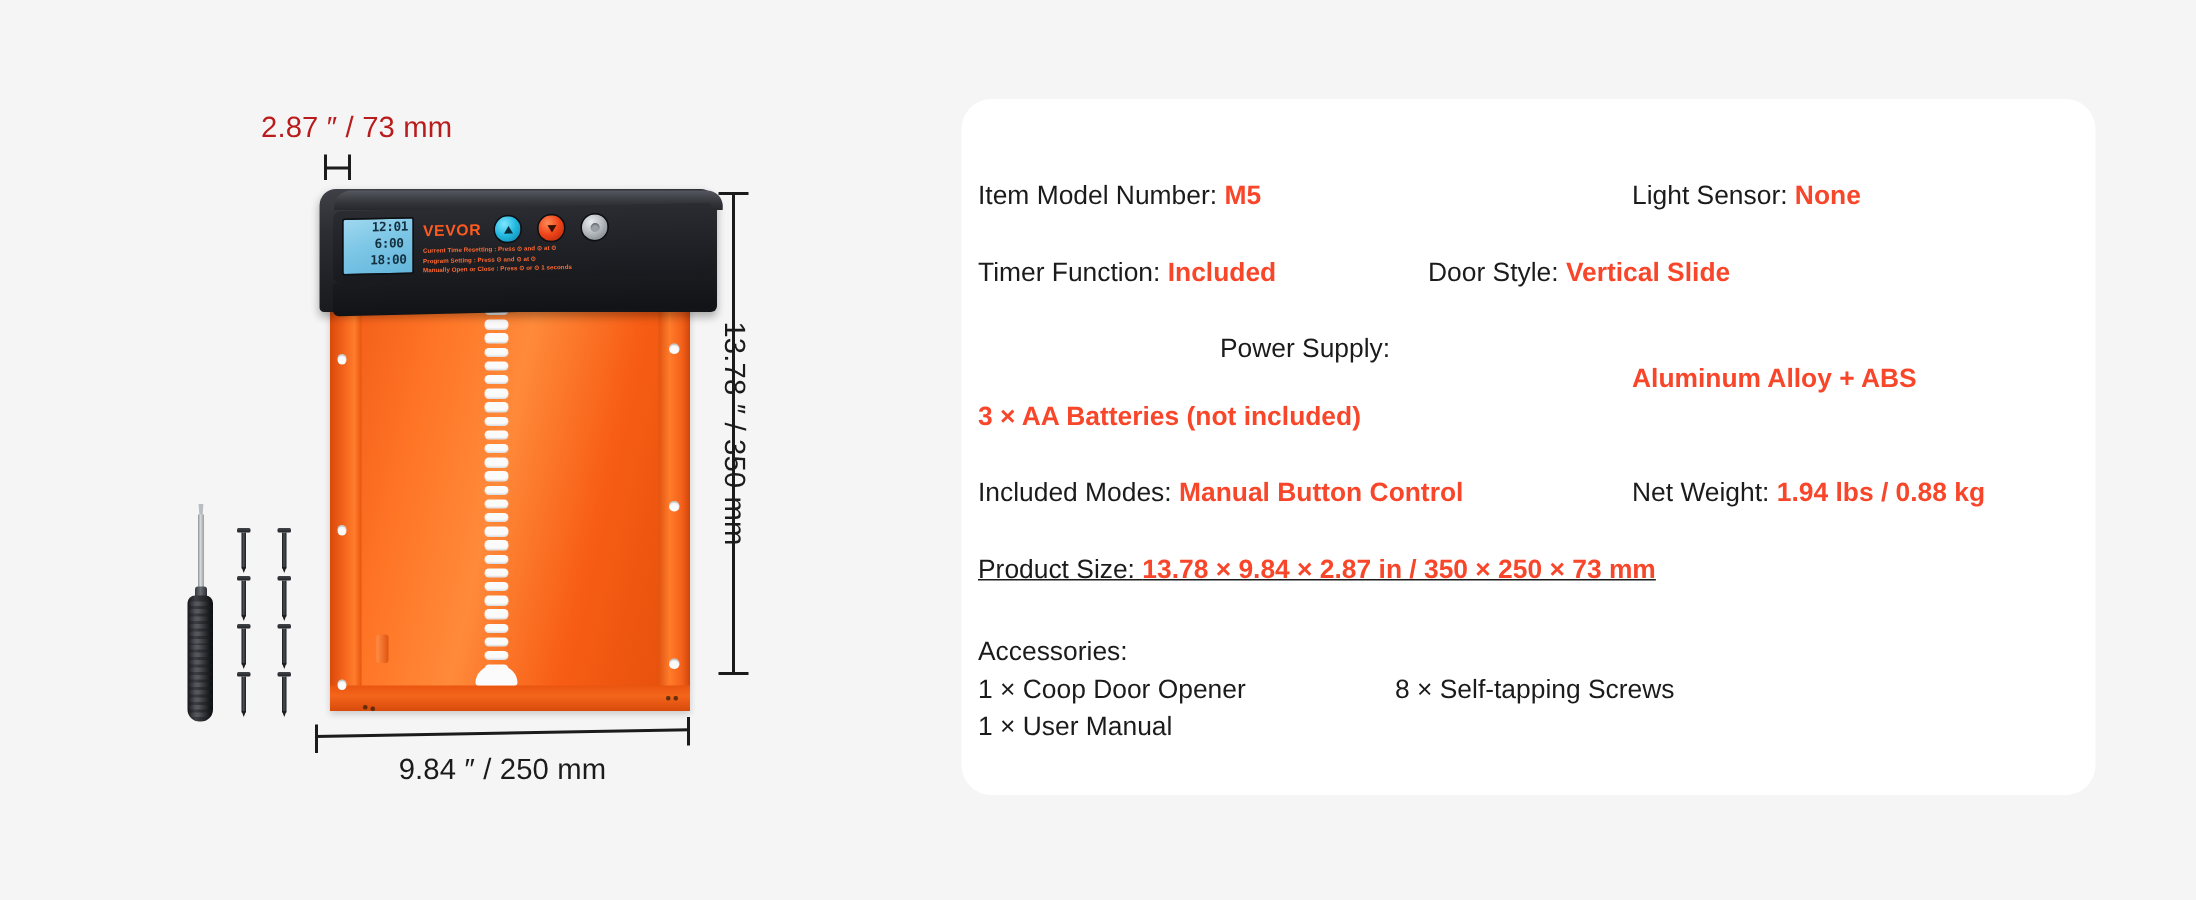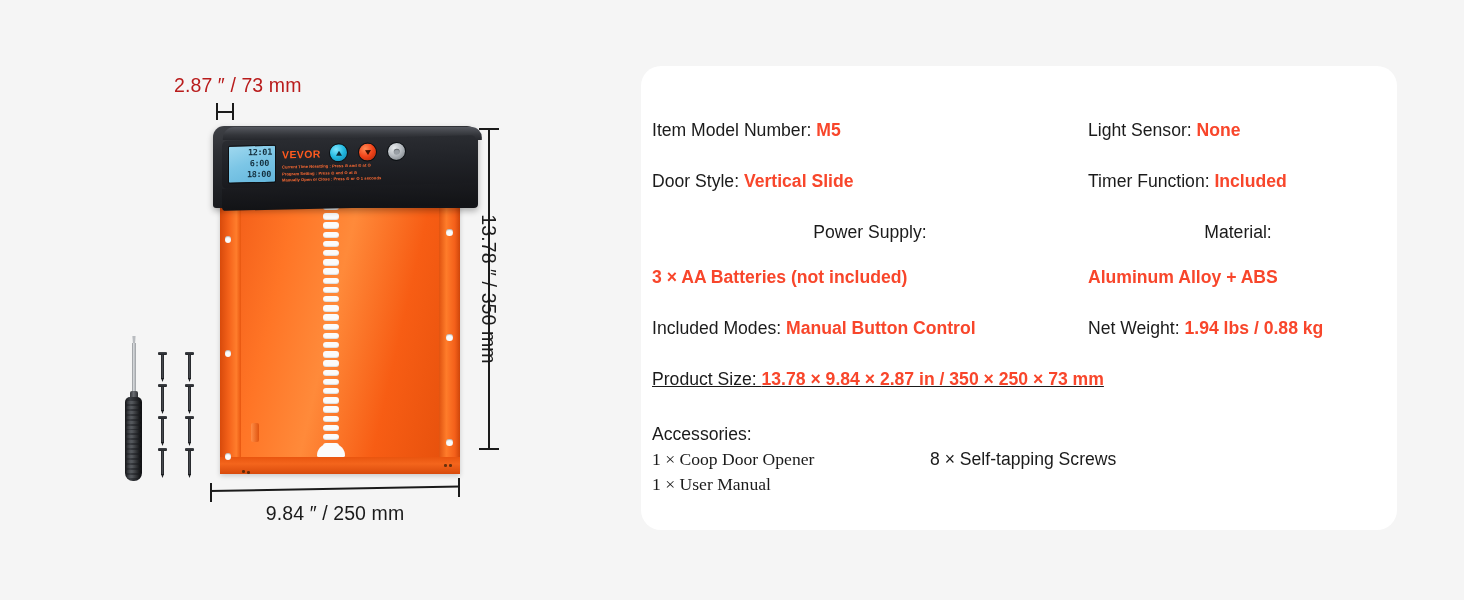--- a/index.html
+++ b/index.html
@@ -445,21 +445,21 @@
     font-size: 17.6px;
     color: #1b1b1b;
     line-height: 25px;
   }
   #accessories .acc-grid {
     display: flex;
     font-size: 17.6px;
     color: #1b1b1b;
     line-height: 25px;
   }
-  #accessories .acc-col-a { width: 278px; font-family: Liberation Serif, serif; }
+  #accessories .acc-col-a { width: 278px; }
   #accessories .acc-col-b { width: 300px; }
   #accessories .acc-col-c { width: 160px; }
   #accessories .acc-col-a div,
   #accessories .acc-col-b div,
   #accessories .acc-col-c div { white-space: nowrap; }
 </style>
 </head>
 <body>
 
 <div id="product-panel">
@@ -641,31 +641,30 @@
 
 <div id="spec-card">
   <div id="spec-inner">
 
     <div class="spec-row">
       <div class="col left"><span>Item Model Number: </span><span class="val">M5</span></div>
       <div class="col right"><span>Light Sensor: </span><span class="val">None</span></div>
     </div>
 
     <div class="spec-row">
+      <div class="col right"><span>Timer Function: </span><span class="val">Included</span></div>
       <div class="col left"><span>Door Style: </span><span class="val">Vertical Slide</span></div>
-      <div class="col right"><span>Timer Function: </span><span class="val">Included</span></div>
     </div>
 
     <div class="spec-row">
       <div class="col left stack">
           <span class="k">Power Supply:</span>
           <span class="val">3 × AA Batteries (not included)</span>
         </div>
       <div class="col right stack">
-          <span class="k">Material:</span>
           <span class="val">Aluminum Alloy + ABS</span>
         </div>
     </div>
 
     <div class="spec-row">
       <div class="col left"><span>Included Modes: </span><span class="val">Manual Button Control</span></div>
       <div class="col right"><span>Net Weight: </span><span class="val">1.94 lbs / 0.88 kg</span></div>
     </div>
 
     <div class="spec-row" id="row-size">

